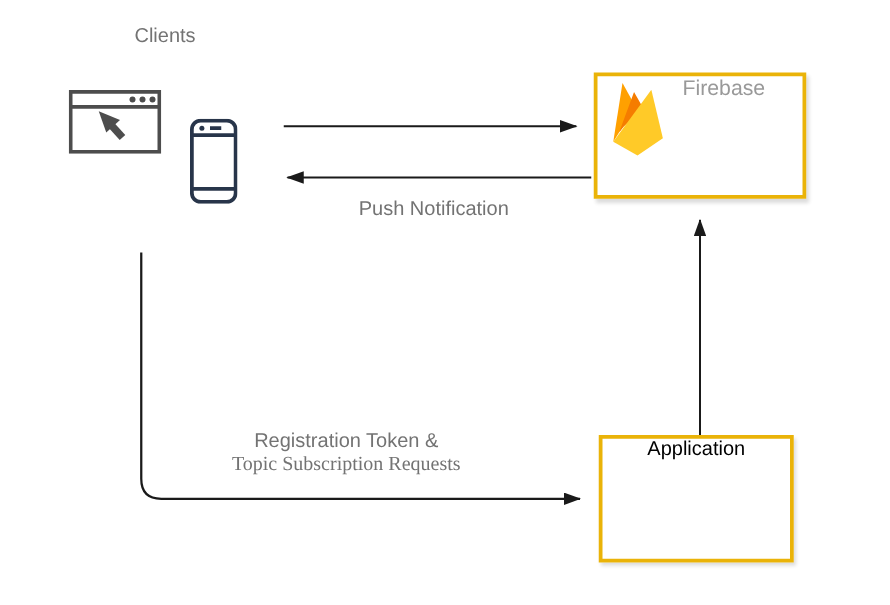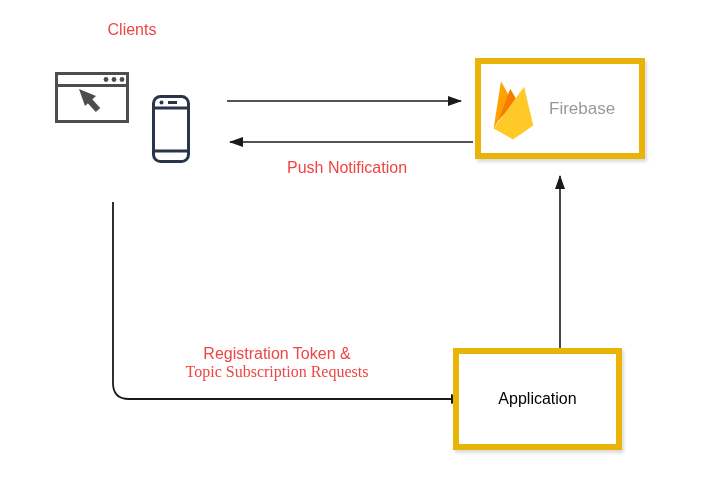--- a/index.html
+++ b/index.html
@@ -23,52 +23,52 @@
     height: 484px;
     pointer-events: none;
   }
   .icon {
     position: absolute;
   }
   .label {
     position: absolute;
     transform: translate(-50%, -50%);
     background: #ffffff;
-    color: #ef4444;
+    color: #737373;
     font-size: 16px;
     line-height: 1.15;
     white-space: nowrap;
     padding: 0 3px;
     text-align: center;
   }
   .node {
     position: absolute;
     background: #ffffff;
-    border: 6px solid #eab308;
+    border: 3px solid #eab308;
     box-shadow: 2px 3px 3px rgba(0,0,0,0.14);
     box-sizing: border-box;
     display: flex;
-    align-items: center;
+    align-items: flex-start;
   }
   .node.firebase {
     left: 475px;
     top: 58px;
     width: 170px;
     height: 101px;
     padding-left: 8px;
   }
   .firebase-label {
     color: #999999;
     font-size: 17px;
     margin-left: 12px;
   }
   .node.application {
-    left: 453px;
+    left: 479px;
     top: 348px;
-    width: 169px;
+    width: 156px;
     height: 102px;
     justify-content: center;
   }
   .application-label {
     color: #000000;
     font-size: 16px;
   }
 </style>
 </head>
 <body>

